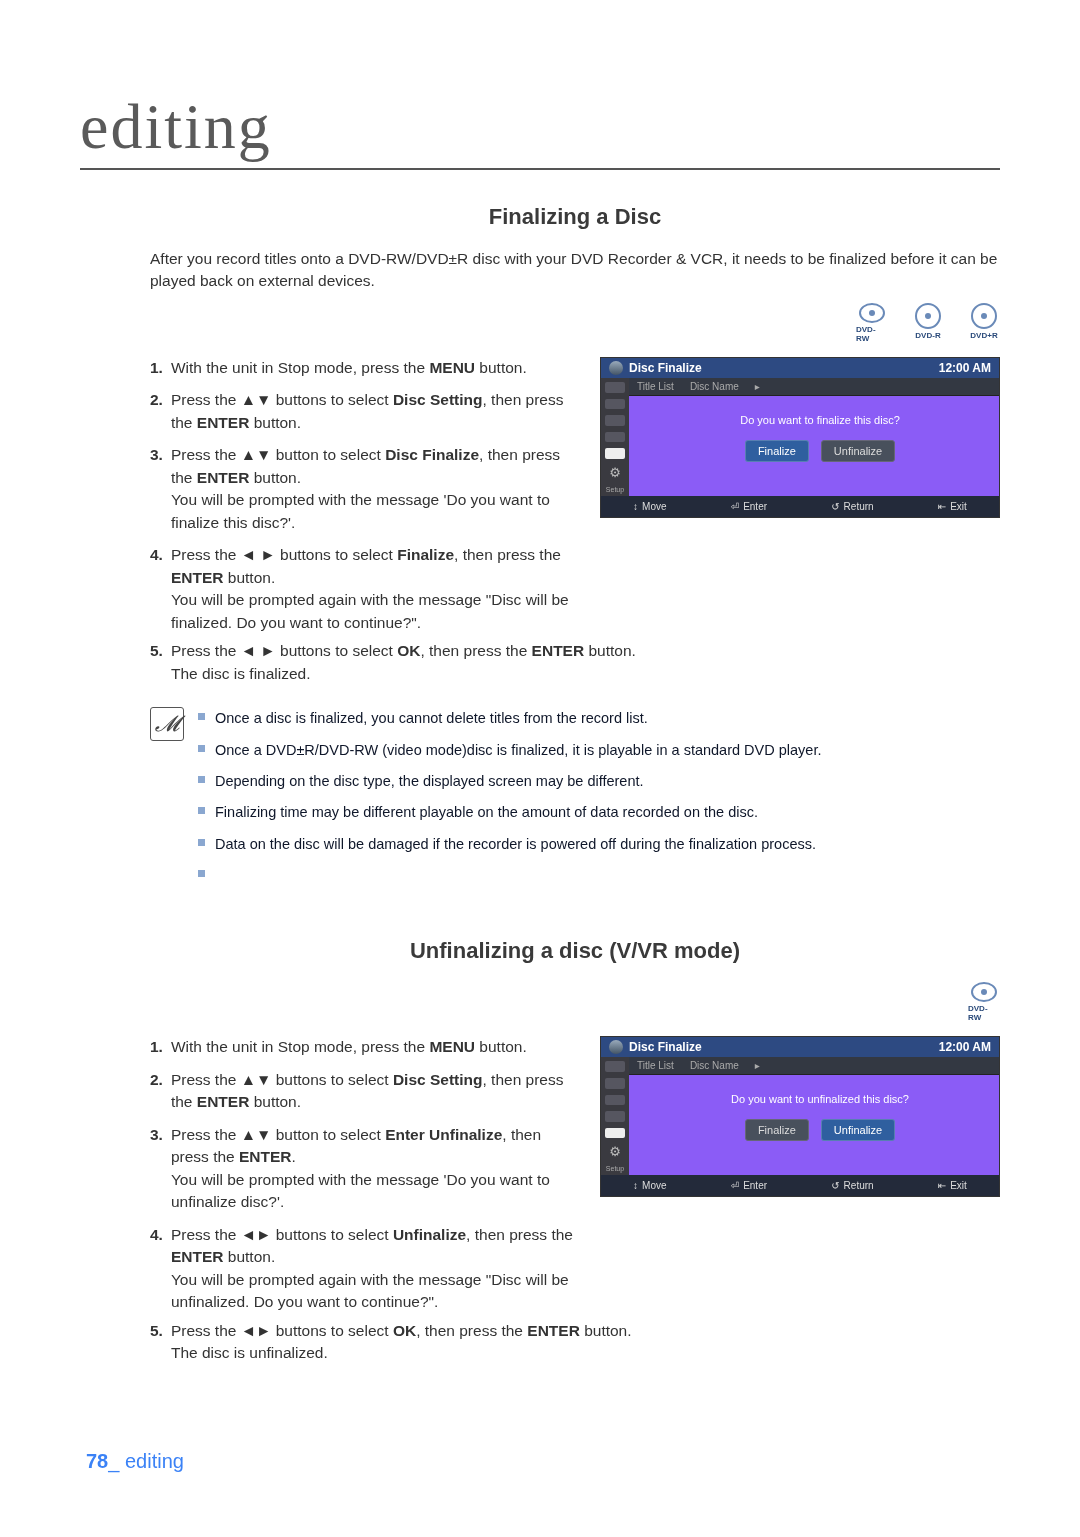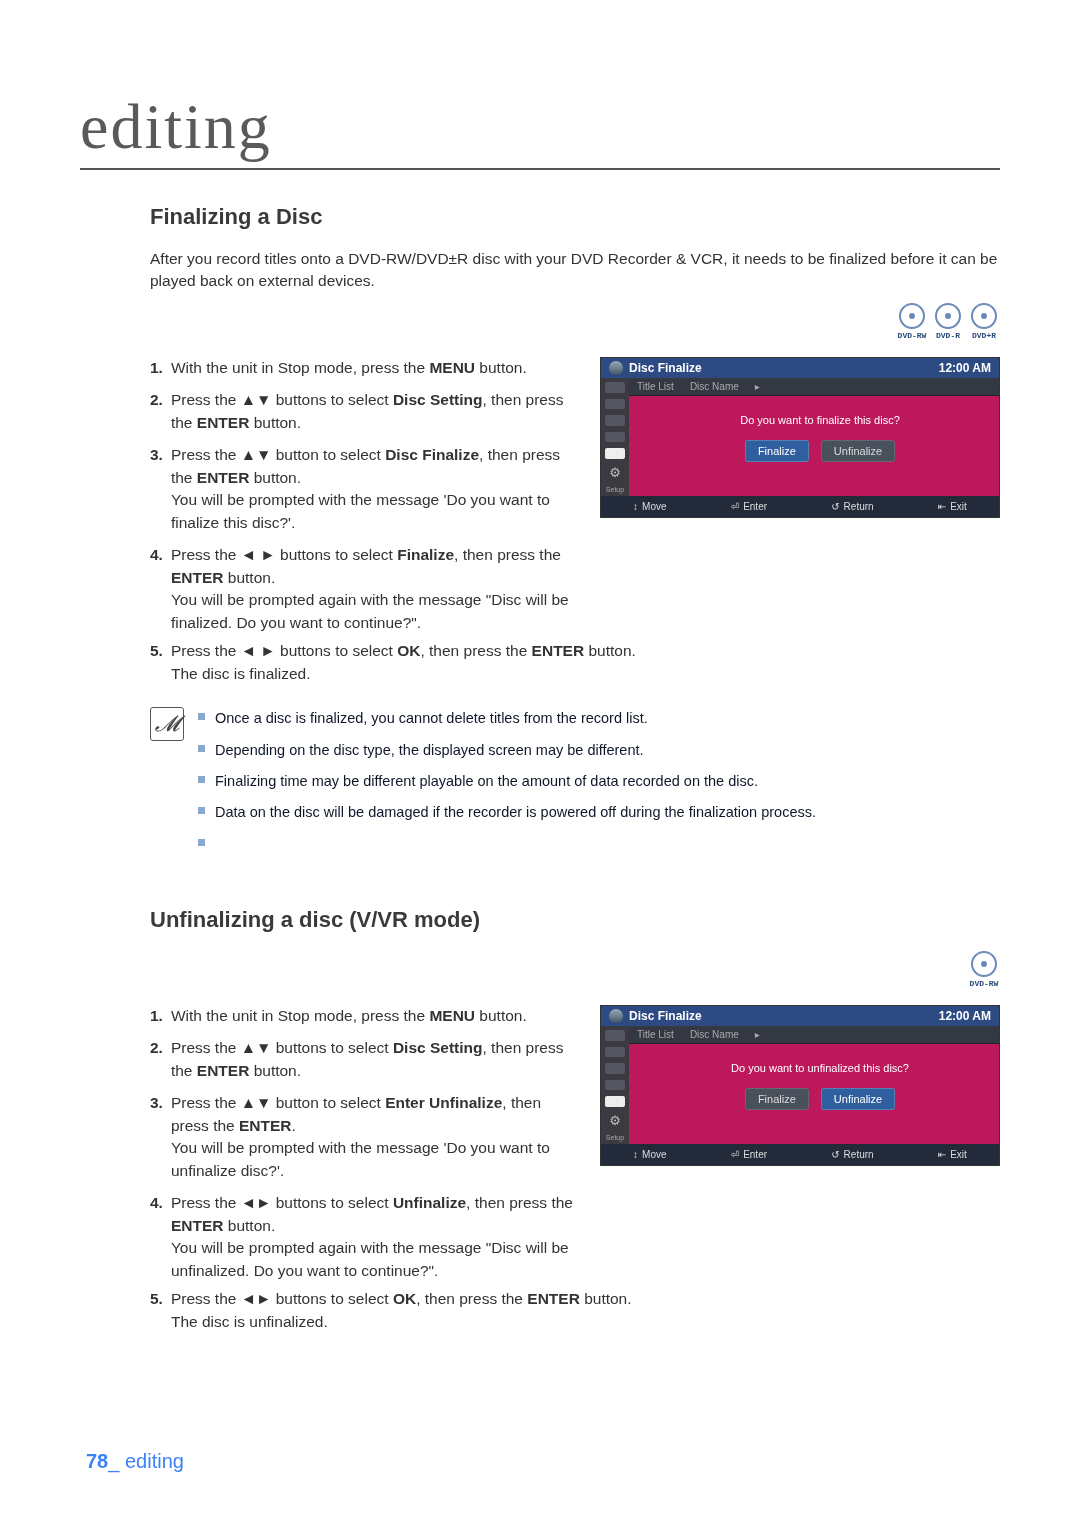--- a/index.html
+++ b/index.html
@@ -24,33 +24,33 @@
     padding-bottom: 4px;
     margin-bottom: 34px;
     font-family: "Times New Roman", serif;
   }
   .content-col { margin-left: 70px; }
   .section-title {
     font-size: 22px;
     font-weight: bold;
     color: #3a3a3a;
     margin-bottom: 18px;
+    text-align: center;
   }
   .intro {
     font-size: 15.5px;
     line-height: 1.45;
     margin-bottom: 10px;
     color: #333;
   }
   .disc-badges {
     display: flex;
     justify-content: flex-end;
-    gap: 4px;
+    gap: 24px;
     margin: 6px 0 14px 0;
-    font-family: Liberation Mono, monospace;
   }
   .badge {
     width: 32px; height: 40px;
     display: flex; flex-direction: column; align-items: center;
     font-size: 8px; color: #2a4a7a; font-weight: bold;
   }
   .badge .circle {
     width: 26px; height: 26px;
     border: 2px solid #6a8ab8;
     border-radius: 50%;
@@ -114,21 +114,21 @@
   .osd-side {
     width:28px; background:#3a3a40;
     display:flex; flex-direction:column; align-items:center; padding-top:4px; gap:6px;
   }
   .osd-side .ico {
     width:20px;height:18px;background:#565660;border-radius:2px;
   }
   .osd-side .ico.sel { background:#eee; }
   .osd-side .gear { color:#bbb; font-size:13px; text-align:center;}
   .osd-side .setup { font-size:7px;color:#aaa;margin-top:auto;margin-bottom:3px;}
-  .osd-main { flex:1; background:#be185d; position:relative;}
+  .osd-main { flex:1; background:#8b5cf6; position:relative;}
   .osd-row {
     background:#333842; color:#aaa; padding:3px 8px; border-bottom:1px solid #222;
     display:flex; gap:16px; font-size:10px;
   }
   .osd-dialog { padding:18px 0 0 12px; text-align:center; }
   .osd-dialog .q { color:#fff; font-size:11px; margin-bottom:14px; }
   .osd-buttons { display:flex; justify-content:center; gap:12px; }
   .osd-btn {
     background:#2f5f9f; color:#fff; padding:4px 12px; border-radius:3px; font-size:11px; min-width:64px; text-align:center;
     border:1px solid rgba(255,255,255,.2);
@@ -266,20 +266,24 @@
 
     <div class="notes-box">
       <div class="note-icon">𝓜</div>
       <ul class="notes">
         <li>
             <span class="sq"></span>
             <span>Once a disc is finalized, you cannot delete titles from the record list.</span>
           </li>
         <li>
             <span class="sq"></span>
+            <span>Once a DVD±R/DVD-RW (video mode)disc is finalized, it is playable in a standard DVD player.</span>
+          </li>
+        <li>
+            <span class="sq"></span>
             <span>Depending on the disc type, the displayed screen may be different.</span>
           </li>
         <li>
             <span class="sq"></span>
             <span>Finalizing time may be different playable on the amount of data recorded on the disc.</span>
           </li>
         <li>
             <span class="sq"></span>
             <span>Data on the disc will be damaged if the recorder is powered off during the finalization process.</span>
           </li>

